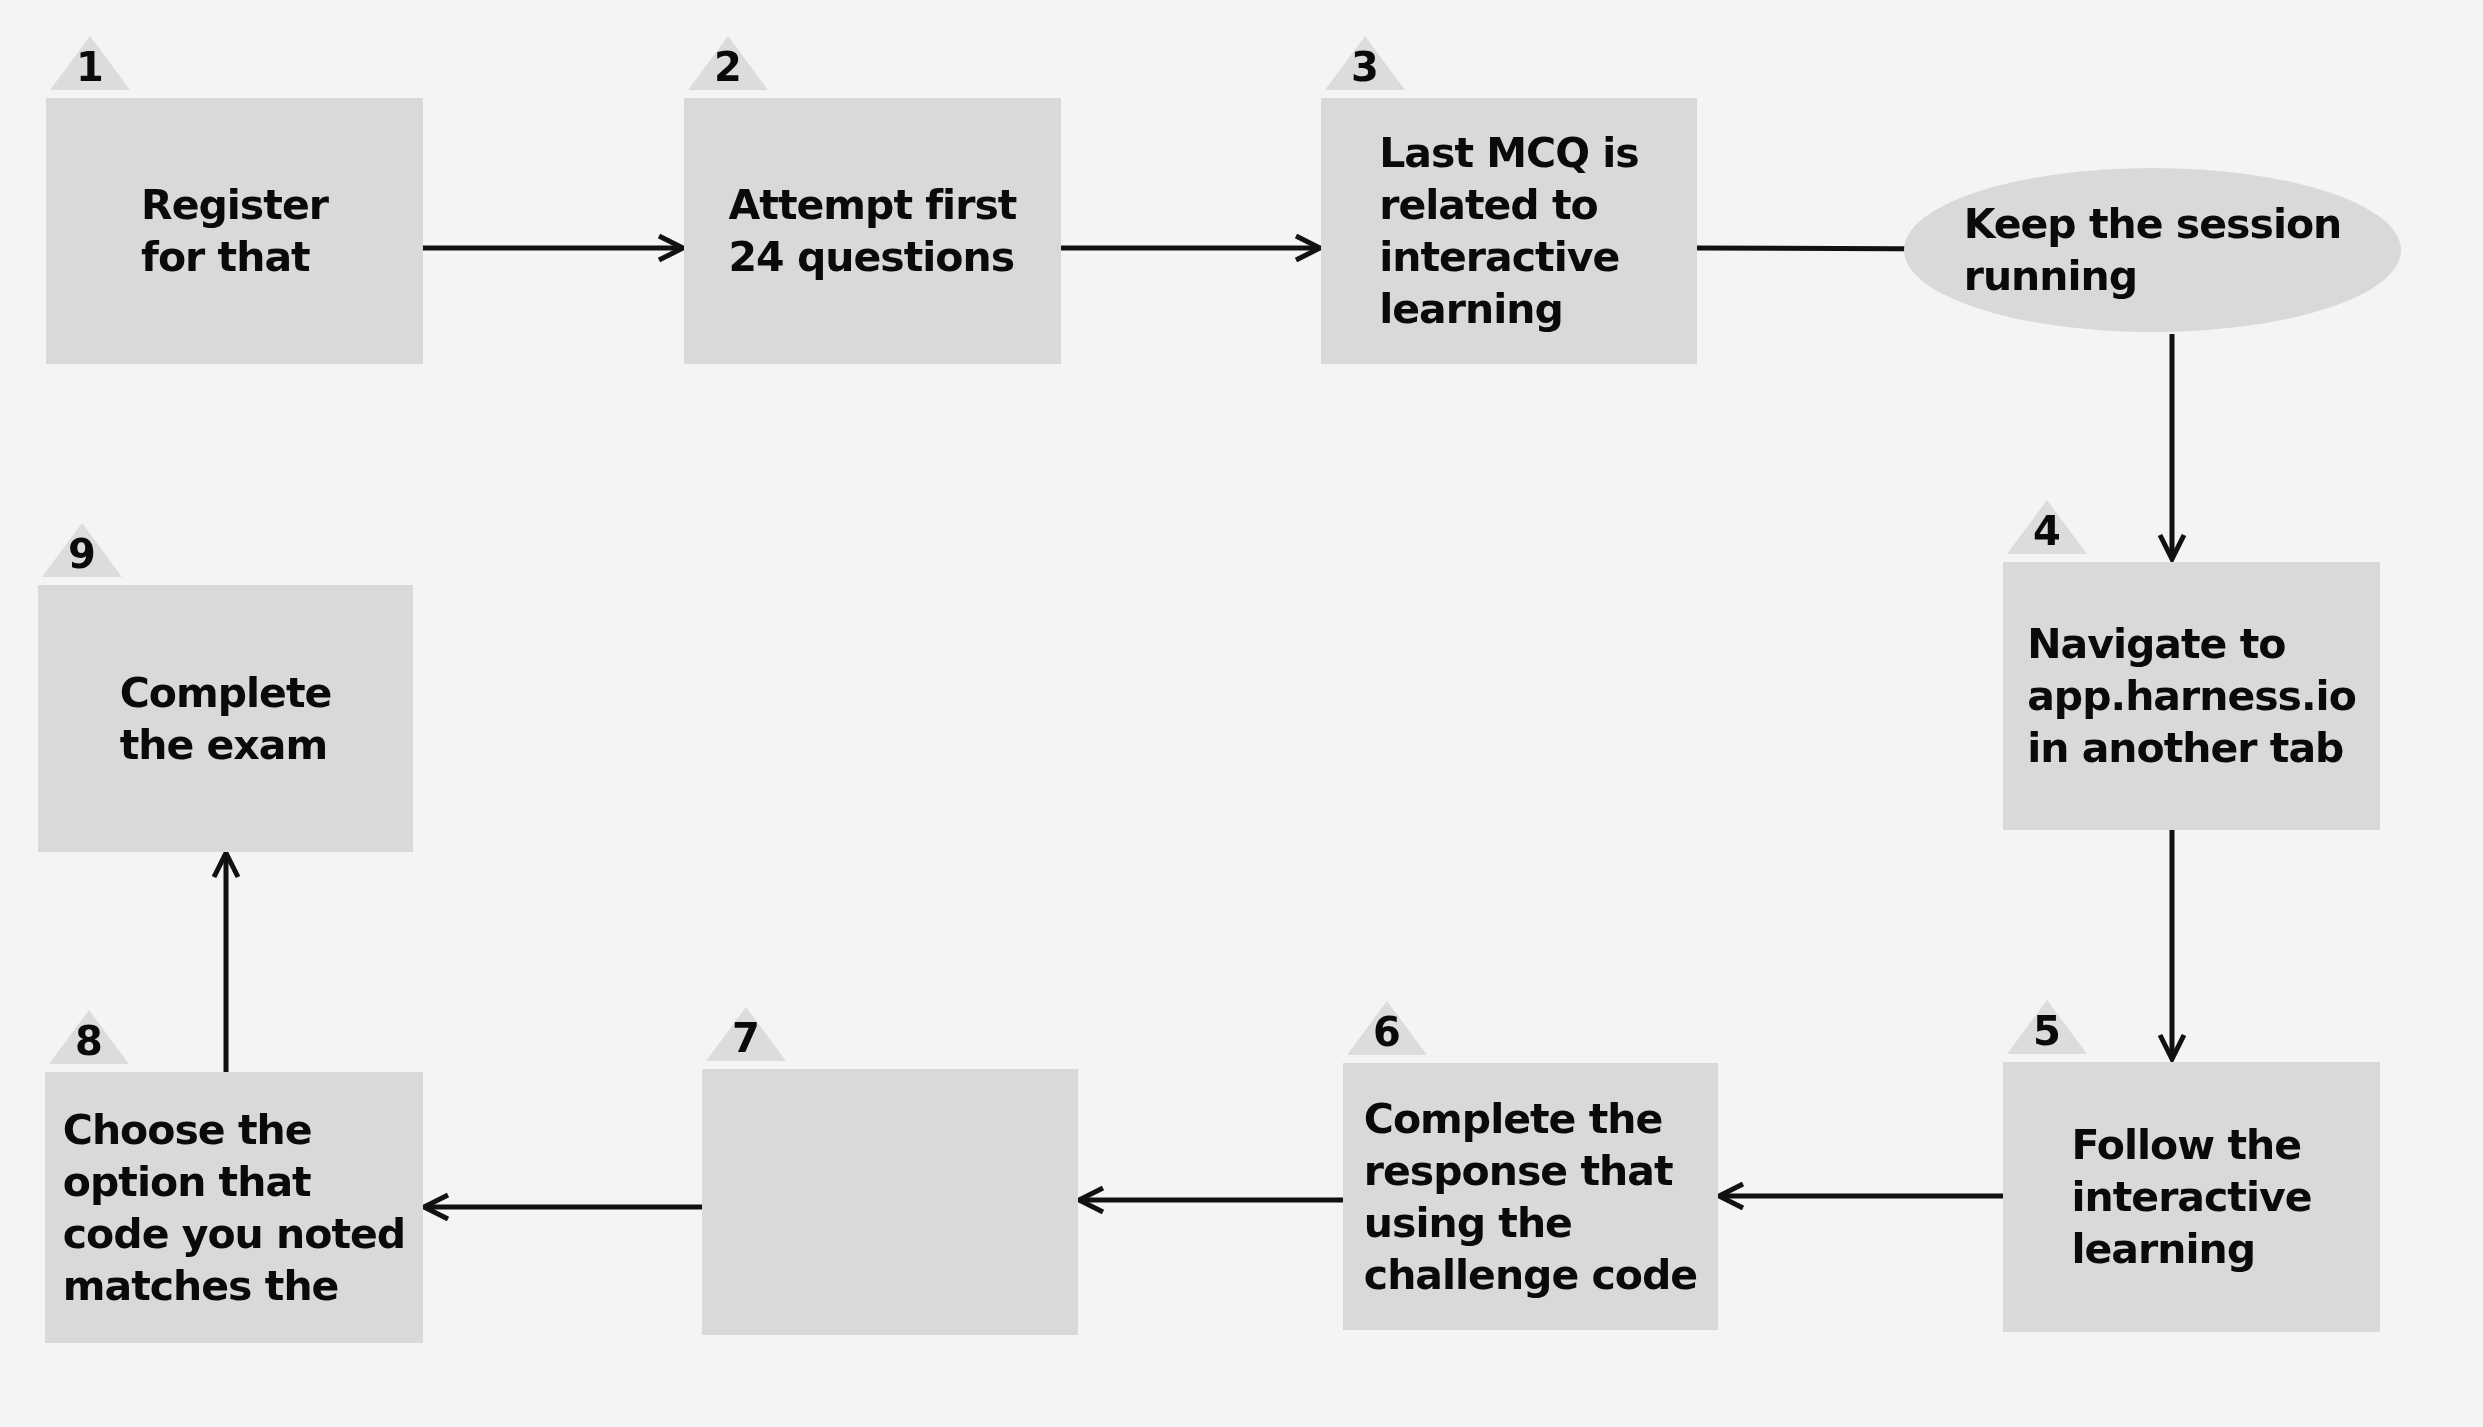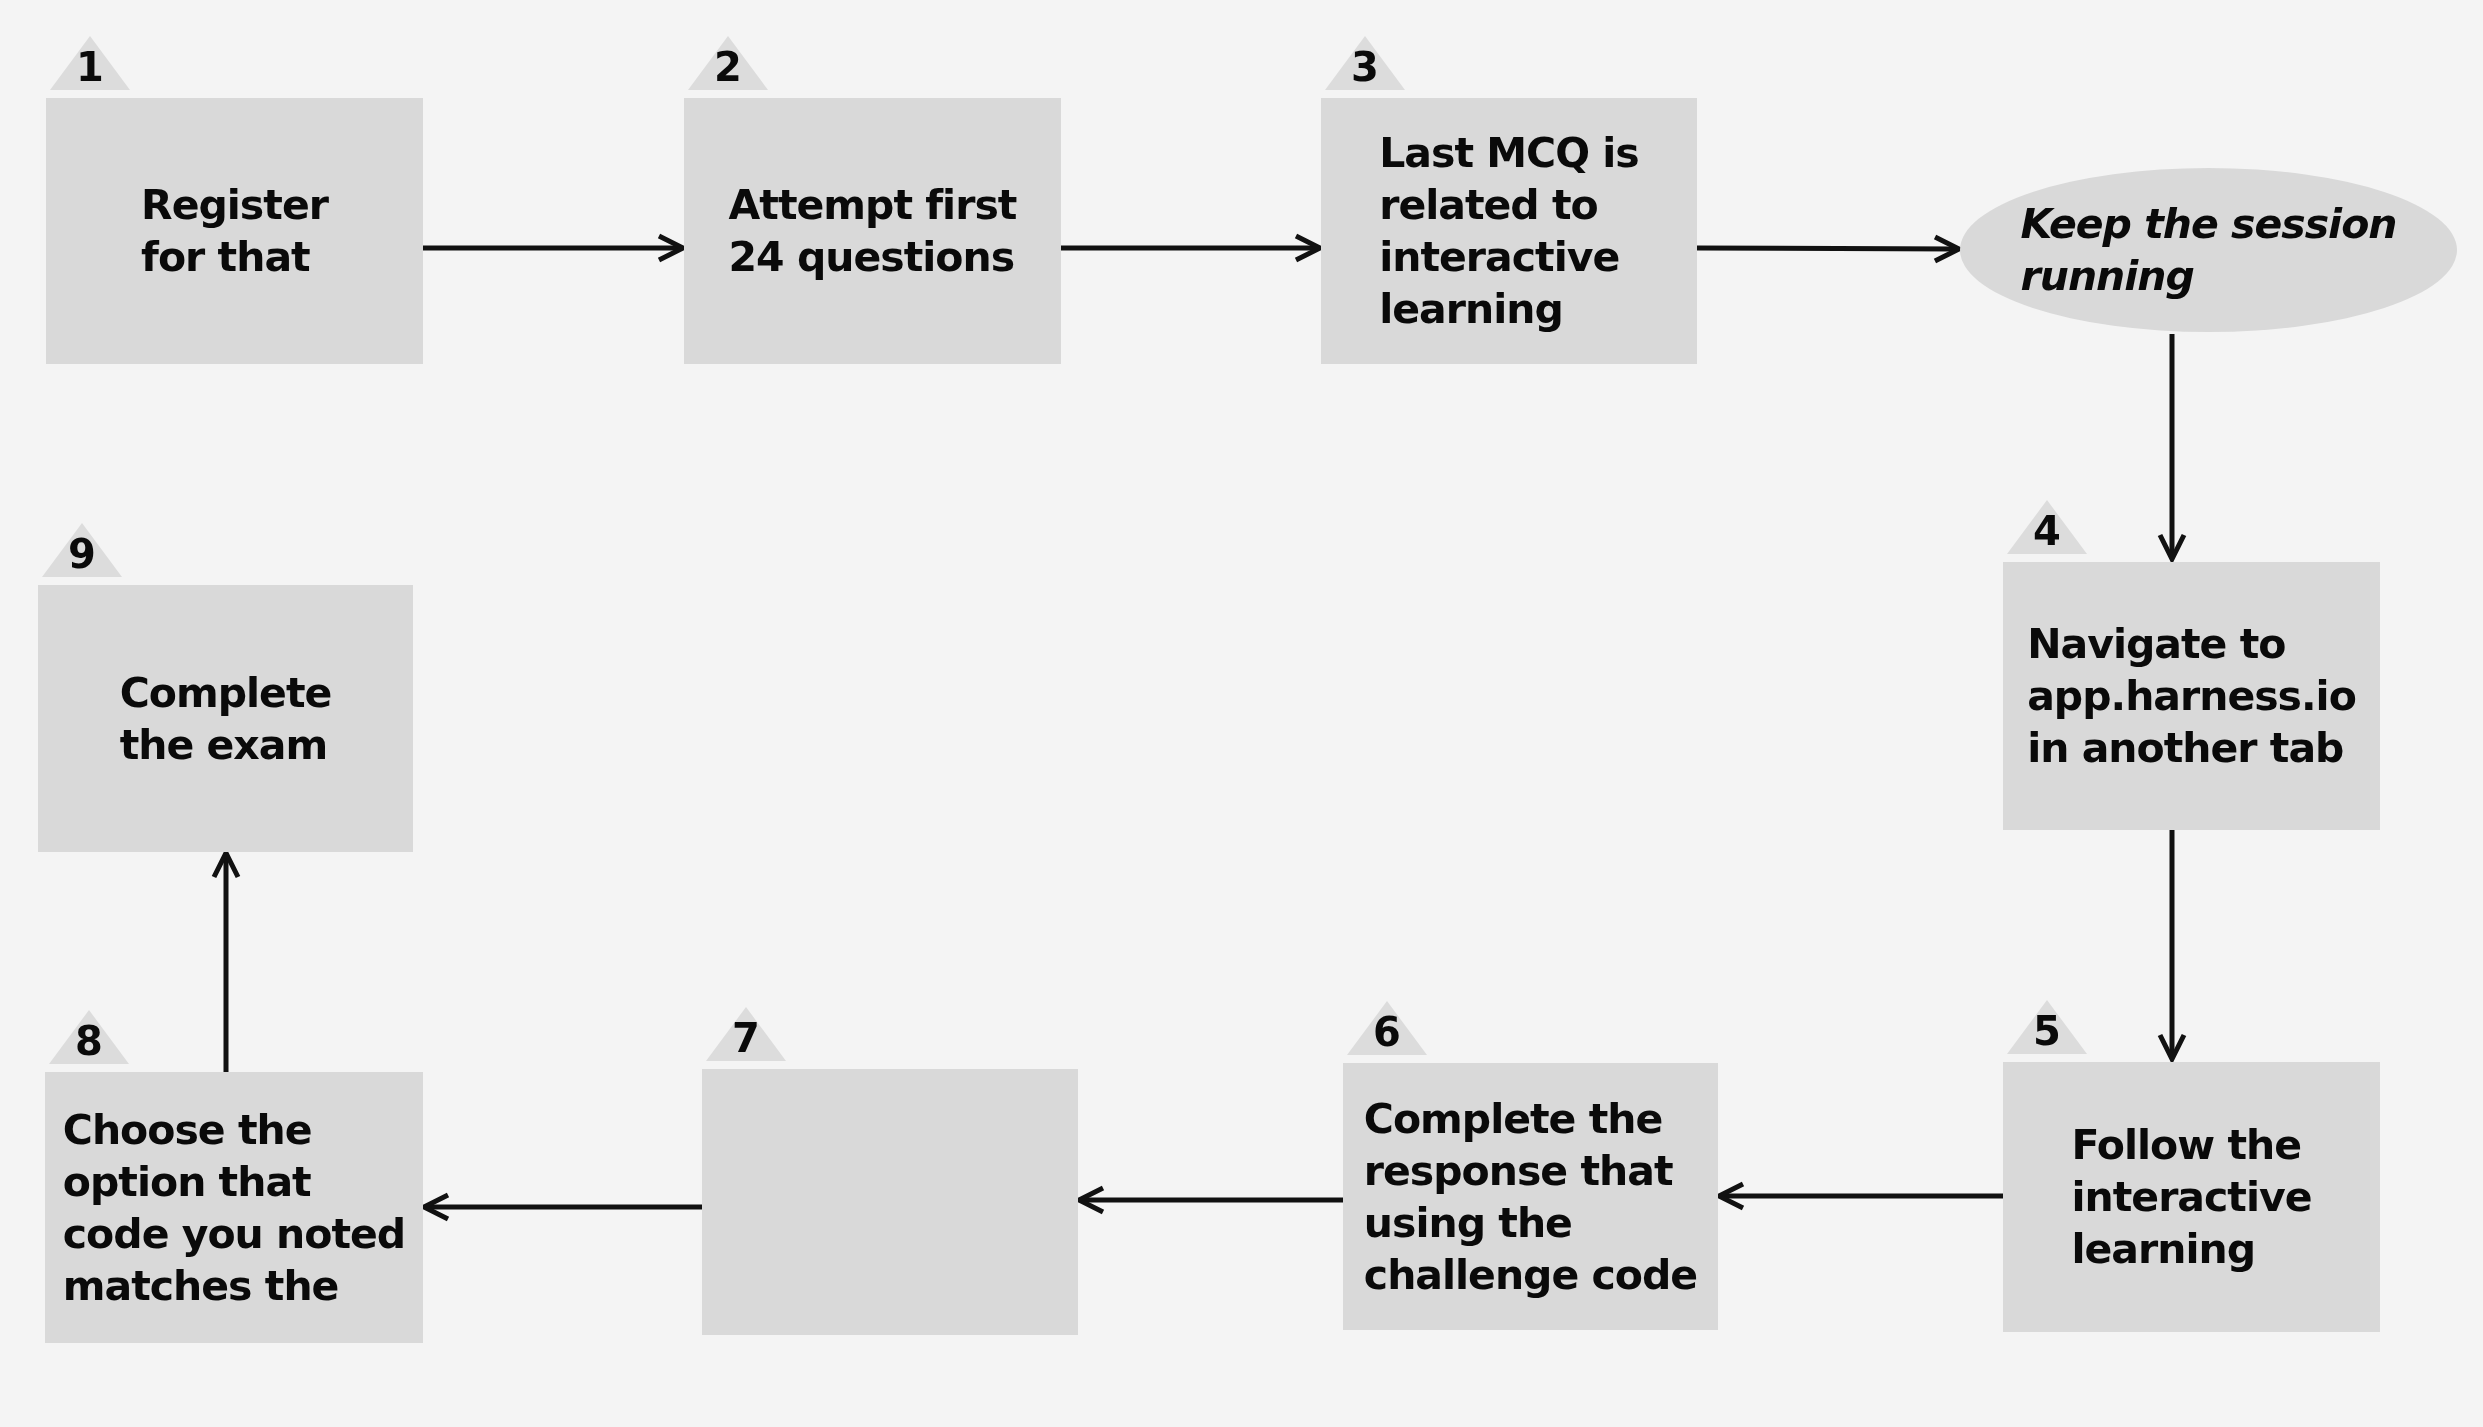--- a/index.html
+++ b/index.html
@@ -42,21 +42,21 @@
     font-size:40px;
     font-weight:700;
     line-height:1;
     padding-bottom:3px;
     color:#0a0a0a;
   }
   
   #n1{left:46px;top:98px;width:377px;height:266px;}
   #n2{left:684px;top:98px;width:377px;height:266px;}
   #n3{left:1321px;top:98px;width:376px;height:266px;}
-  #ne{left:1960px;top:168px;width:497px;height:164px;font-style:italic;}
+  #ne{left:1904px;top:168px;width:497px;height:164px;}
   #n4{left:2003px;top:562px;width:377px;height:268px;}
   #n5{left:2003px;top:1062px;width:377px;height:270px;}
   #n6{left:1343px;top:1063px;width:375px;height:267px;}
   #n7{left:702px;top:1069px;width:376px;height:266px;}
   #n8{left:45px;top:1072px;width:378px;height:271px;}
   #n9{left:38px;top:585px;width:375px;height:267px;}
   svg.arrows{position:absolute;left:0;top:0;width:2483px;height:1427px;pointer-events:none;}
   svg.arrows path{stroke:#111;stroke-width:5;fill:none;}
 </style>
 </head>

